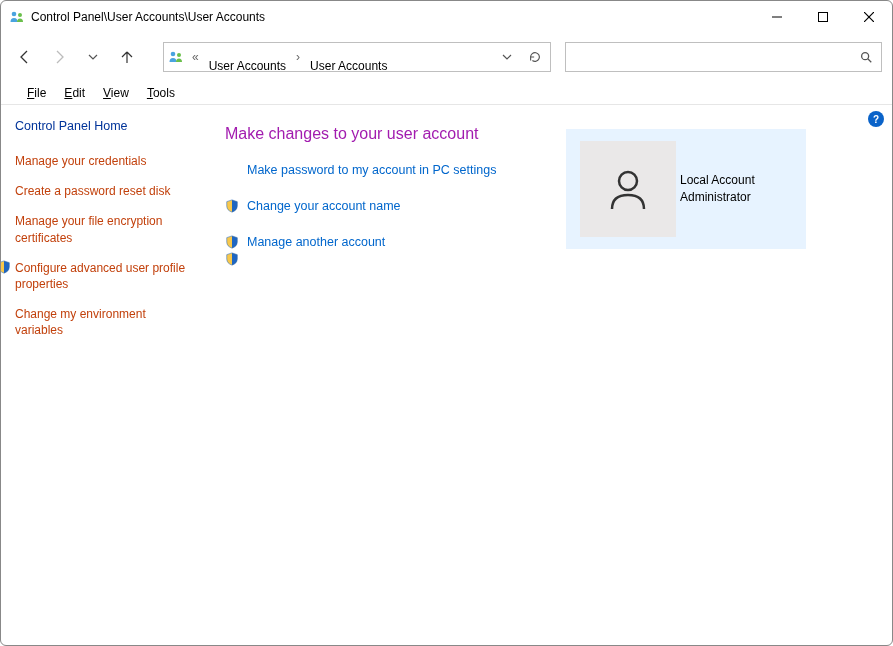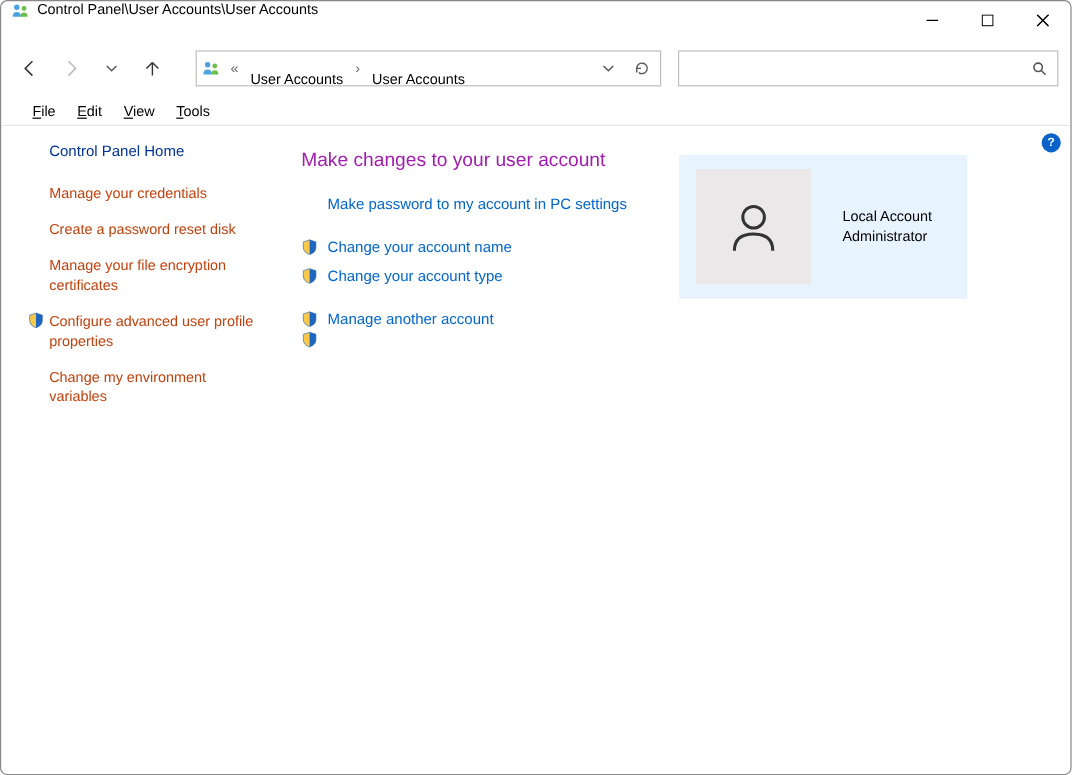--- a/index.html
+++ b/index.html
@@ -13,20 +13,21 @@
     height: 646px;
     overflow: hidden;
     border: 1px solid #888;
     border-radius: 6px;
     position: relative;
   }
   
   .titlebar {
     height: 32px;
     display: flex;
+    align-items: center;
     padding: 0 0 0 8px;
   }
   .titlebar .app-icon {
     width: 16px; height: 16px;
     margin-right: 6px;
     display: inline-flex;
     align-items: center;
     justify-content: center;
   }
   .titlebar .title-text {
@@ -118,21 +119,20 @@
     border-bottom: 1px solid #e6e6e6;
     font-size: 12px;
   }
   .menuitem { padding: 2px 2px; }
   .menuitem .underline { text-decoration: underline; }
   
   .body {
     display: flex;
     height: calc(100% - 32px - 48px - 24px);
     position: relative;
-    padding-left: 26px;
   }
   .sidebar {
     width: 198px;
     padding: 14px 10px 10px 14px;
   }
   .sidebar-home {
     color: #003399;
     font-size: 12.5px;
     margin-bottom: 20px;
   }
@@ -199,21 +199,21 @@
   .account-card {
     position: absolute;
     right: 86px;
     top: 24px;
     width: 240px;
     background: #e7f3ff;
     border: none;
     display: flex;
     align-items: center;
     padding: 12px 14px;
-    gap: 26px;
+    gap: 4px;
   }
   .avatar {
     width: 96px;
     height: 96px;
     background: #eae8e8;
     display: flex;
     align-items: center;
     justify-content: center;
   }
   .avatar svg { width: 48px; height: 48px; }
@@ -366,29 +366,20 @@
     <div class="link-block">
       <div class="action-link">
         <span class="shield-slot">
           <svg class="shield-svg" viewBox="0 0 16 16">
               <path d="M8 1 L14 3 L14 8 Q14 13 8 15 Q2 13 2 8 L2 3 Z" fill="#f8c84b" stroke="#1f66c1" stroke-width="0.6"></path>
               <path d="M8 1 L14 3 L14 8 Q14 13 8 15 Z" fill="#1f66c1"></path>
             </svg>
         </span>
         <span>Change your account name</span>
       </div>
-      <div class="action-link">
-        <span class="shield-slot">
-          <svg class="shield-svg" viewBox="0 0 16 16">
-              <path d="M8 1 L14 3 L14 8 Q14 13 8 15 Q2 13 2 8 L2 3 Z" fill="#f8c84b" stroke="#1f66c1" stroke-width="0.6"></path>
-              <path d="M8 1 L14 3 L14 8 Q14 13 8 15 Z" fill="#1f66c1"></path>
-            </svg>
-        </span>
-        <span>Change your account type</span>
-      </div>
     </div>
 
     <div class="link-block">
       <div class="action-link">
         <span class="shield-slot">
           <svg class="shield-svg" viewBox="0 0 16 16">
               <path d="M8 1 L14 3 L14 8 Q14 13 8 15 Q2 13 2 8 L2 3 Z" fill="#f8c84b" stroke="#1f66c1" stroke-width="0.6"></path>
               <path d="M8 1 L14 3 L14 8 Q14 13 8 15 Z" fill="#1f66c1"></path>
             </svg>
         </span>

